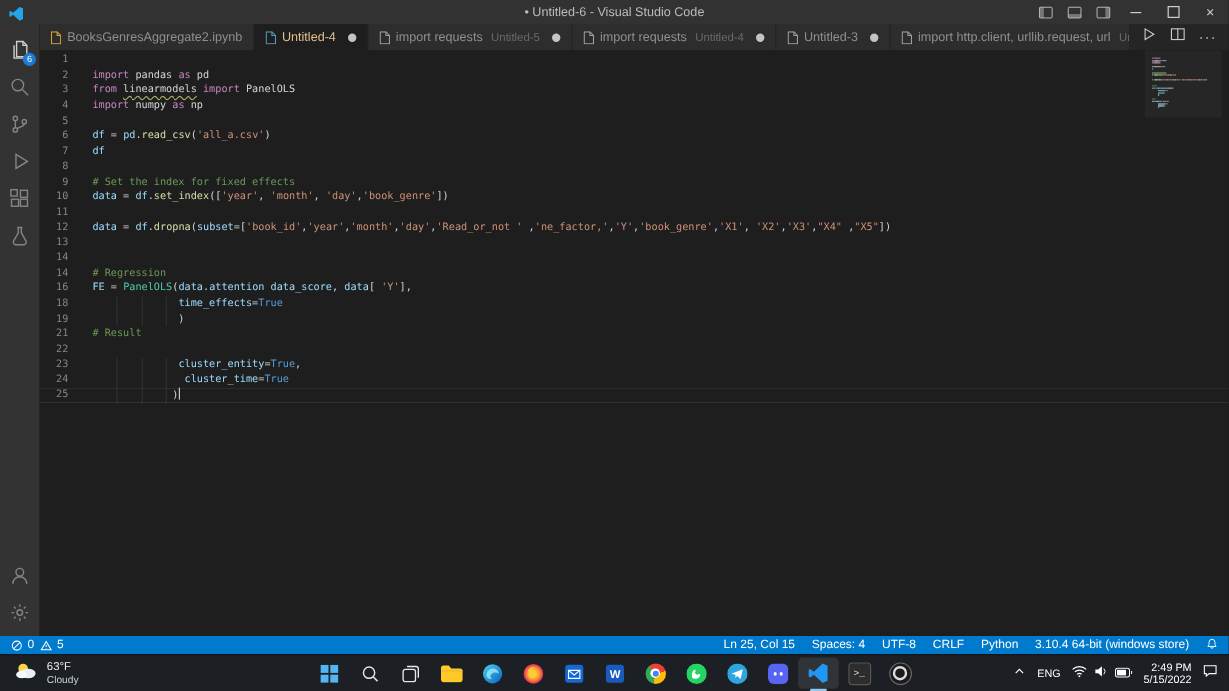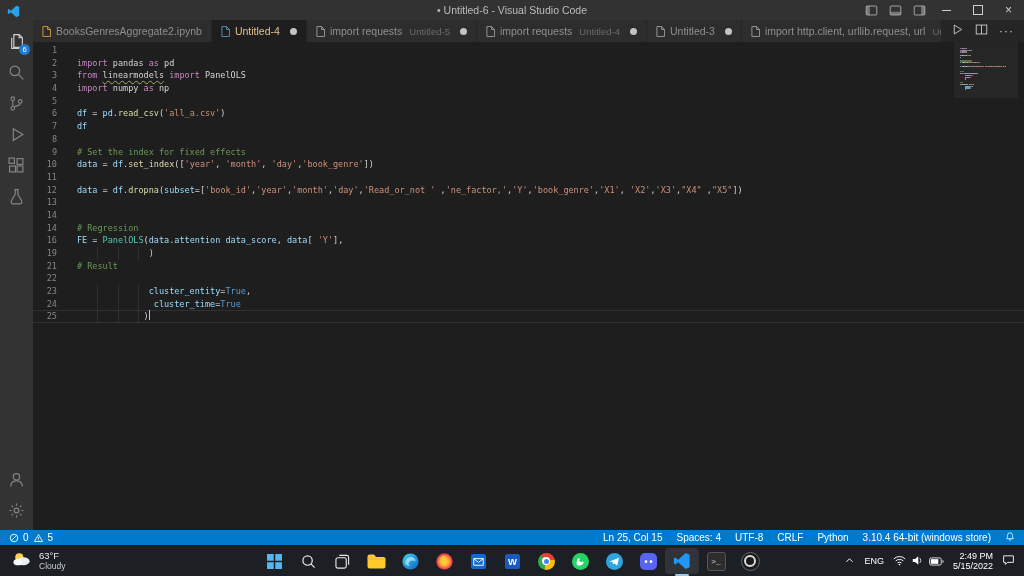--- a/index.html
+++ b/index.html
@@ -312,20 +312,27 @@
           </div>
           <div class="line">
             <span class="ln">14</span>
             <span class="codeline"><span class="tk-c"># Regression</span></span>
           </div>
           <div class="line">
             <span class="ln">16</span>
             <span class="codeline"><span class="tk-v">FE</span><span class="tk-w"> = </span><span class="tk-t">PanelOLS</span><span class="tk-w">(</span><span class="tk-v">data</span><span class="tk-w">.</span><span class="tk-v">attention</span><span class="tk-w"> </span><span class="tk-v">data_score</span><span class="tk-w">, </span><span class="tk-v">data</span><span class="tk-w">[ </span><span class="tk-s">'Y'</span><span class="tk-w">],</span></span>
           </div>
           <div class="line">
+            <span class="ln">18</span>
+            <span class="codeline"><span class="tk-w">              </span><span class="tk-v">time_effects</span><span class="tk-w">=</span><span class="tk-b">True</span></span>
+            <i class="guide" style="left: 64.47px;"></i>
+            <i class="guide" style="left: 84.94px;"></i>
+            <i class="guide" style="left: 105.41px;"></i>
+          </div>
+          <div class="line">
             <span class="ln">19</span>
             <span class="codeline"><span class="tk-w">              )</span></span>
             <i class="guide" style="left: 64.47px;"></i>
             <i class="guide" style="left: 84.94px;"></i>
             <i class="guide" style="left: 105.41px;"></i>
           </div>
           <div class="line">
             <span class="ln">21</span>
             <span class="codeline"><span class="tk-c"># Result</span></span>
           </div>

